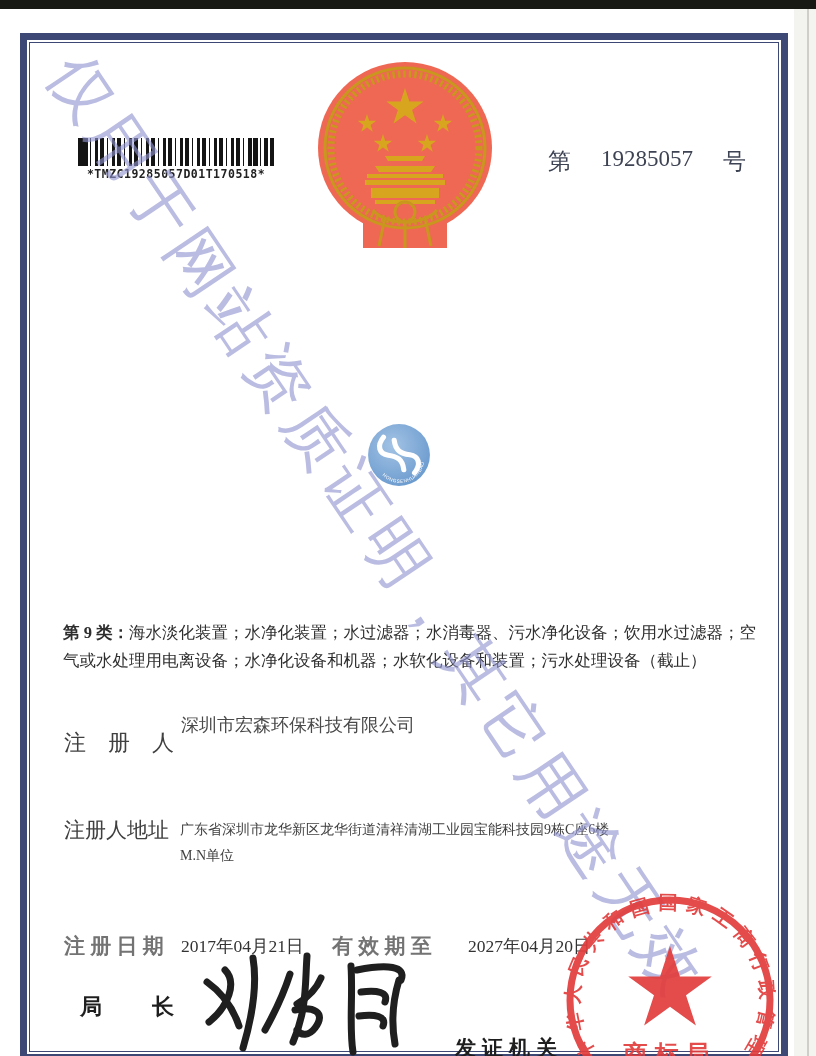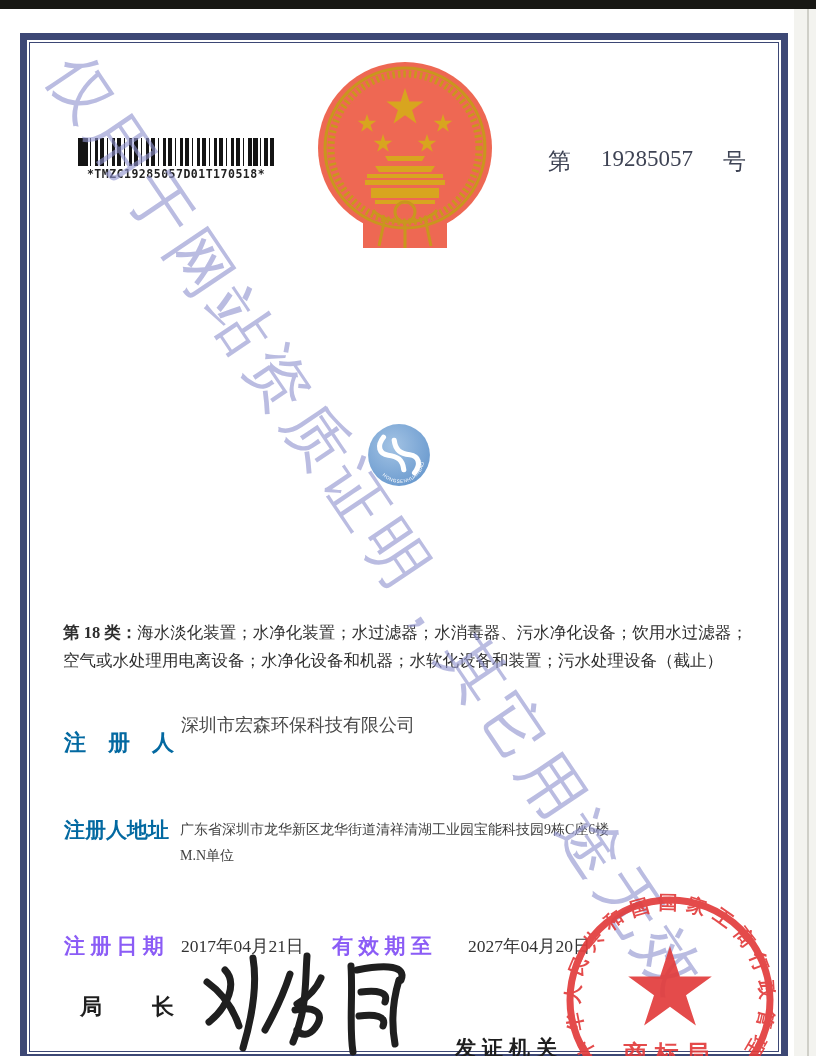--- a/index.html
+++ b/index.html
@@ -27,27 +27,27 @@
       repeating-linear-gradient(90deg,#141414 0 3px,#fff 3px 5px,#141414 5px 9px,#fff 9px 12px,#141414 12px 13px,#fff 13px 17px);
   }
   .barcode-text{font-family:"DejaVu Sans Mono",monospace;font-size:11.5px;font-weight:bold;color:#222;letter-spacing:.5px;margin-top:1px;}
   .emblem{position:absolute;left:315px;top:60px;}
   .cert-no{position:absolute;left:548px;top:146px;display:flex;gap:30px;font-size:23px;color:#3e4354;}
   .title{position:absolute;left:0;top:248px;width:816px;text-align:center;font-size:39px;letter-spacing:20px;color:#474747;}
   .tm-logo{position:absolute;left:366px;top:422px;}
   .section-heading{position:absolute;left:64px;top:580px;font-size:21px;font-weight:bold;color:#222;}
   .class-para{position:absolute;left:63px;top:619px;width:694px;font-size:16.5px;line-height:28px;color:#2e2e2e;}
   .class-label{font-weight:bold;}
-  .row-label{font-weight:bold;color:#0369a1;}
+  .row-label{font-weight:normal;color:#404040;}
   .registrant-label{position:absolute;left:64px;top:728px;font-size:22px;}
   .registrant-value{position:absolute;left:181px;top:713px;font-size:18px;color:#4a4a4a;}
   .address-label{position:absolute;left:64px;top:816px;font-size:21px;}
   .address-value{position:absolute;left:180px;top:817px;width:590px;font-size:14px;line-height:26px;color:#3f3f3f;}
   .date-row{position:absolute;left:64px;top:930px;font-size:18px;color:#333;}
-  .date-label{font-size:21px;font-weight:bold;color:#8b5cf6;}
+  .date-label{font-size:21px;font-weight:bold;color:#737373;}
   .d1{position:absolute;left:0px;top:2px;width:116px;}
   .d2{position:absolute;left:117px;top:4px;width:150px;font-size:17.5px;}
   .d3{position:absolute;left:268px;top:2px;width:120px;}
   .d4{position:absolute;left:404px;top:4px;width:160px;font-size:17.5px;}
   .director-1{position:absolute;left:80px;top:992px;font-size:22px;font-weight:bold;color:#1e1e1e;}
   .director-2{position:absolute;left:152px;top:992px;font-size:22px;font-weight:bold;color:#1e1e1e;}
   .issuer-label{position:absolute;left:455px;top:998px;font-size:21px;font-weight:bold;letter-spacing:6px;color:#1e1e1e;margin-top:36px;}
   .signature{position:absolute;left:195px;top:948px;z-index:4;}
   .seal{position:absolute;left:558px;top:888px;z-index:6;opacity:.92;}
 </style>
@@ -120,21 +120,21 @@
     </g>
     <g transform="rotate(-18 32 32)">
       <text font-family="Liberation Sans,sans-serif" font-size="4.6" fill="#ffffff" letter-spacing="0.5">
         <textPath href="#logoTextArc" startOffset="4">HONGSENHUANBAO</textPath>
       </text>
     </g>
   </svg>
 
 
   <div class="class-para">
-    <span class="class-label">第 18 类：</span><span>海水淡化装置；水净化装置；水过滤器；水消毒器、污水净化设备；饮用水过滤器；空气或水处理用电离设备；水净化设备和机器；水软化设备和装置；污水处理设备（截止）</span>
+    <span class="class-label">第 9 类：</span><span>海水淡化装置；水净化装置；水过滤器；水消毒器、污水净化设备；饮用水过滤器；空气或水处理用电离设备；水净化设备和机器；水软化设备和装置；污水处理设备（截止）</span>
   </div>
 
   <div class="registrant-label row-label">注　册　人</div>
   <div class="registrant-value">深圳市宏森环保科技有限公司</div>
 
   <div class="address-label row-label">注册人地址</div>
   <div class="address-value">
     <div>广东省深圳市龙华新区龙华街道清祥清湖工业园宝能科技园9栋C座6楼</div>
     <div>M.N单位</div>
   </div>

